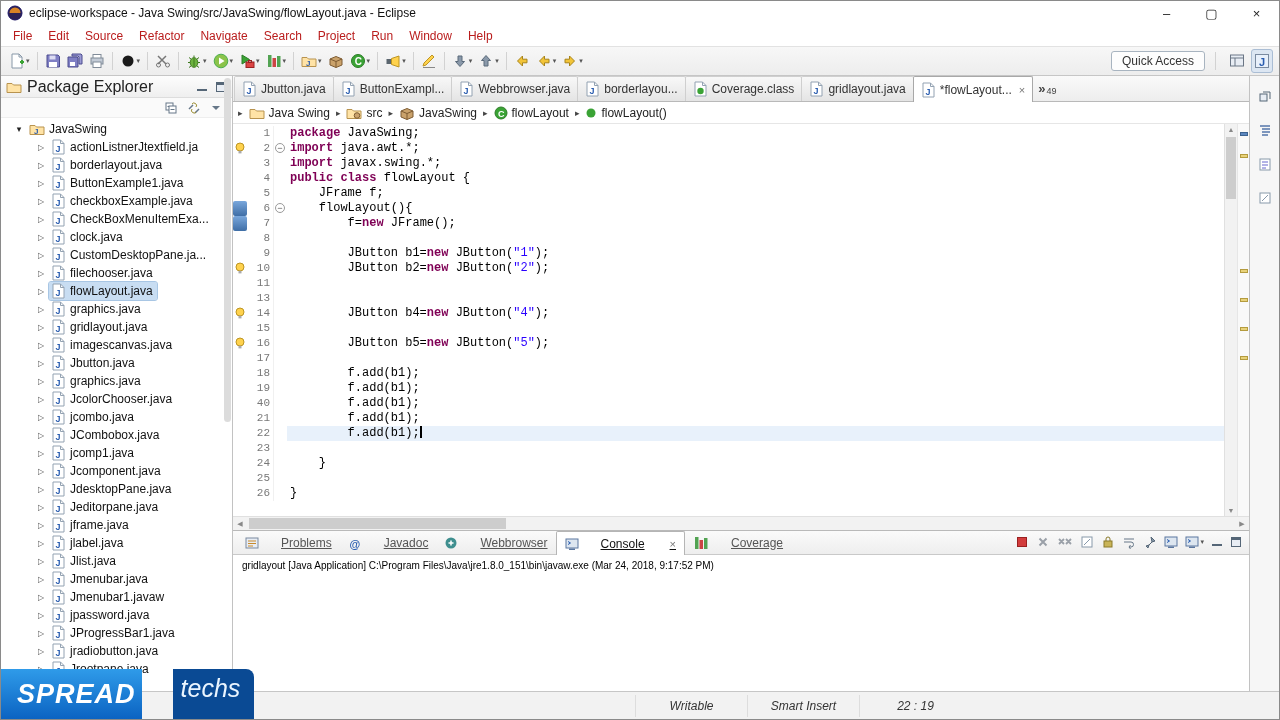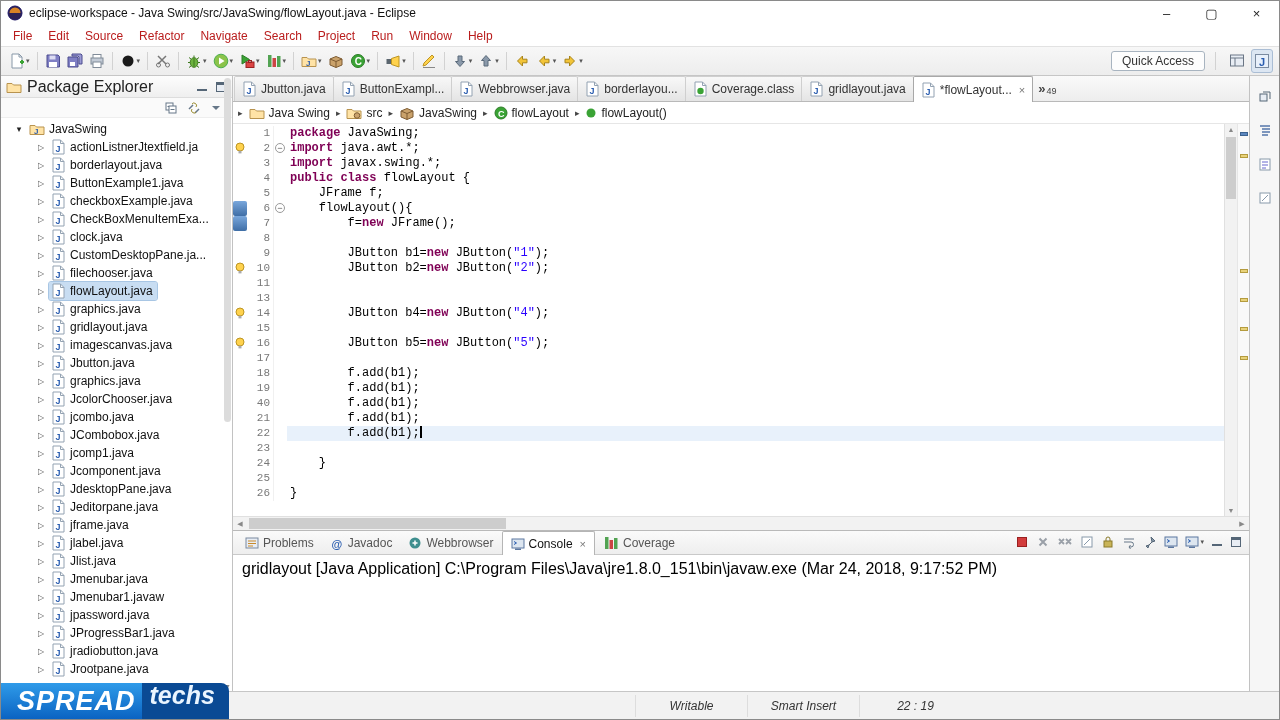--- a/index.html
+++ b/index.html
@@ -93,41 +93,41 @@
   .ov-mark.occ{background:#5d88c0;border-color:#3c6391;}
   .hscroll{height:14px;flex:0 0 14px;background:#f2f2f2;border-top:1px solid #e0e0e0;display:flex;align-items:center;}
   .hscroll .sarr{width:14px;text-align:center;font-size:7px;color:#888;}
   .htrack{flex:1;position:relative;height:100%;}
   .hthumb{position:absolute;left:2px;top:1px;bottom:1px;width:26%;background:#cdcdcd;}
 
   
   .console{flex:1;display:flex;flex-direction:column;border-top:1px solid #b9b9b9;min-height:0;}
   .vtabrow{height:24px;flex:0 0 24px;display:flex;align-items:flex-end;background:linear-gradient(#fafafa,#eeeeee);border-bottom:1px solid #c9c9c9;padding:0 4px;}
   .vtabs{display:flex;align-items:flex-end;height:100%;}
-  .vtab{display:flex;align-items:center;gap:4px;padding:0 8px;height:23px;color:#555;font-size:12px;white-space:nowrap;}
+  .vtab{display:flex;align-items:center;gap:22px;padding:0 8px;height:23px;color:#555;font-size:12px;white-space:nowrap;text-decoration:underline;}
   .vtab.active{background:#fff;border:1px solid #b5b5b5;border-bottom:none;border-radius:2px 2px 0 0;color:#111;height:24px;margin-bottom:-1px;}
   .ctoolbar{margin-left:auto;display:flex;align-items:center;gap:1px;padding-bottom:2px;}
   .tb-btn.small{height:20px;}
   .console-content{flex:1;background:#fff;padding:5px 9px;overflow:hidden;}
-  .console-line{font-size:16px;color:#000;white-space:nowrap;}
+  .console-line{font-size:10px;color:#000;white-space:nowrap;}
 
   
   .rightstrip{width:30px;flex:0 0 30px;border-left:1px solid #c2c2c2;background:#f6f6f6;display:flex;flex-direction:column;align-items:center;padding-top:8px;gap:10px;}
 
   
   .statusbar{height:28px;flex:0 0 28px;display:flex;align-items:center;background:#f2f2f2;border-top:1px solid #c6c6c6;padding:0 8px;font-size:12px;color:#333;font-style:italic;}
   .sb-spacer{flex:1;}
   .sb-field{width:112px;text-align:center;border-left:1px solid #ddd;padding:4px 0;}
   .sb-field:last-of-type{width:92px;}
   .sb-right{width:300px;flex:0 0 300px;}
 
   
-  .watermark{position:absolute;left:0;bottom:0;height:36px;display:flex;z-index:30;align-items:stretch;}
+  .watermark{position:absolute;left:0;bottom:0;height:50px;display:flex;z-index:30;align-items:stretch;}
   .wm-brand{background:linear-gradient(180deg,#2f9be9,#0b63c2);color:#fff;font-style:italic;font-weight:bold;font-size:27px;letter-spacing:1px;padding:0 6px 0 16px;display:flex;align-items:center;}
-  .wm-suffix{background:#0a4a94;color:#eaf5ff;font-style:italic;font-weight:bold;font-size:25px;padding:0 14px 12px 8px;display:flex;align-items:center;border-radius:0 8px 0 0;}
+  .wm-suffix{background:#0a4a94;color:#eaf5ff;font-style:italic;font-weight:normal;font-size:25px;padding:0 14px 12px 8px;display:flex;align-items:center;border-radius:0 8px 0 0;margin-left:31px;}
 </style>
 </head>
 <body>
 
 <div class="window">
 
   <div class="titlebar">
     <span class="icon">
         <svg width="16" height="16">
           <circle cx="8" cy="8" r="7" fill="#2c2255"></circle>

